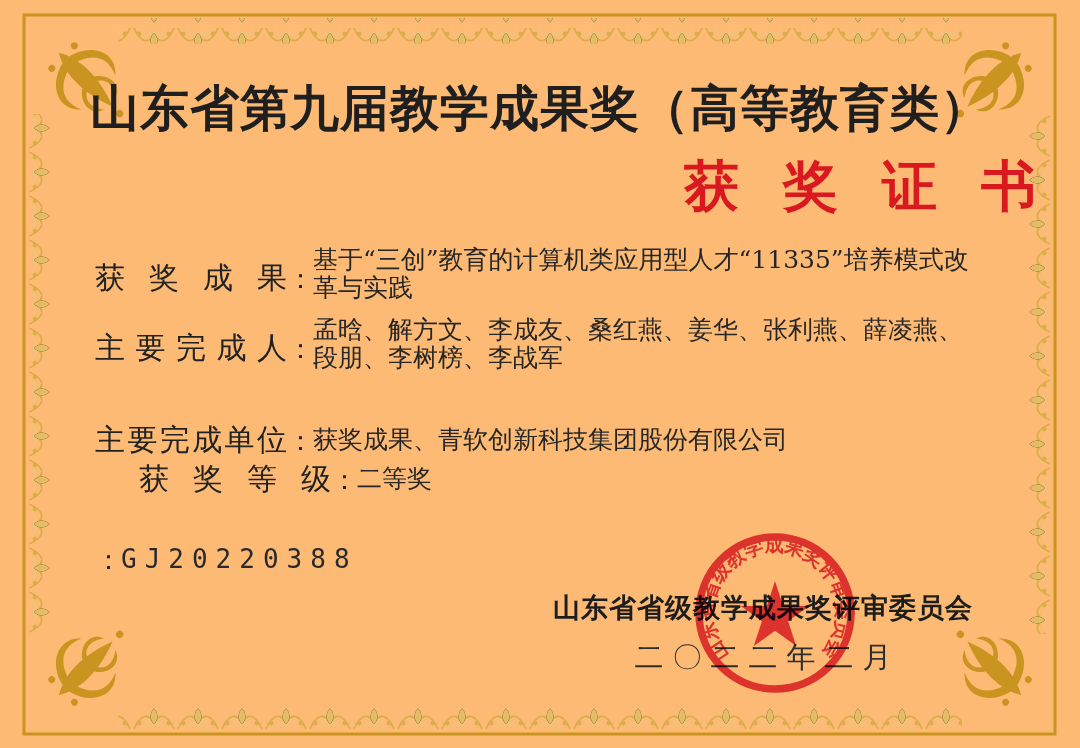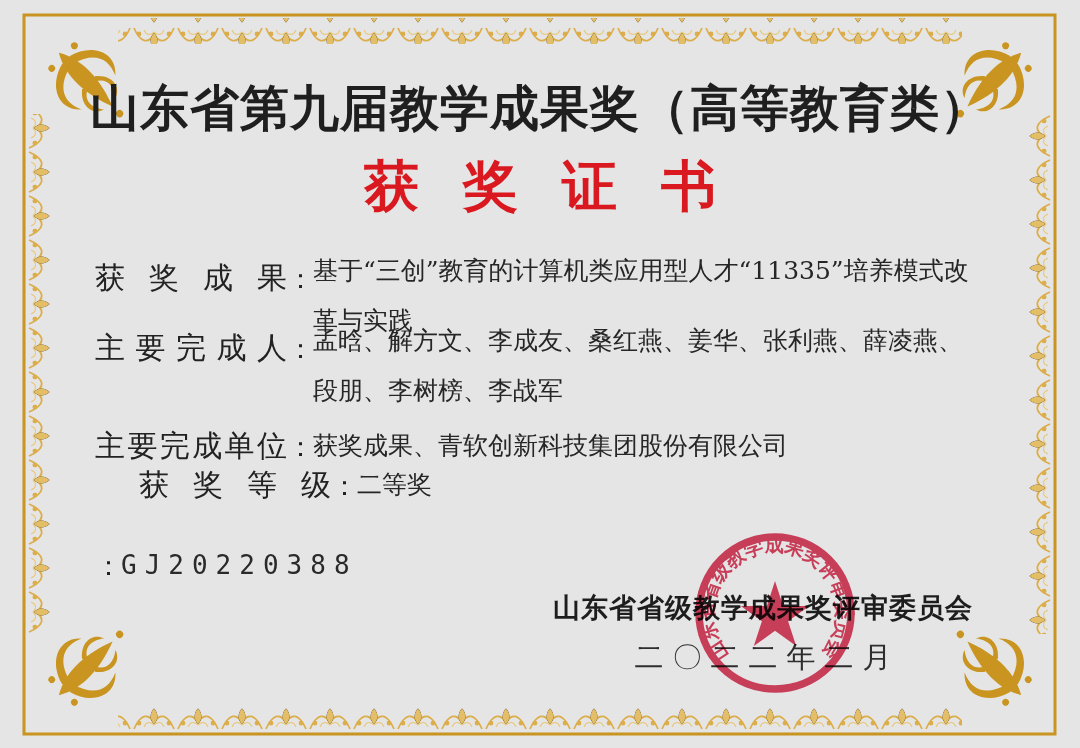--- a/index.html
+++ b/index.html
@@ -1,38 +1,38 @@
 <!DOCTYPE html>
 <html><head>
 <meta charset="utf-8">
 <style>
   html,body{margin:0;padding:0;background:#ffffff;}
   .certificate{
     position:relative;
     width:1080px;height:748px;
-    background:#e5e5e5;
+    background:#fdba74;
     overflow:hidden;
     font-family:"DejaVu Sans",sans-serif;
     text-decoration:underline;
   }
   .frame{position:absolute;left:0;top:0;width:1080px;height:748px;pointer-events:none;}
 
   .title{
     position:absolute;left:0;top:76px;width:1080px;
     text-align:center;
     font-family:"DejaVu Serif",serif;
     font-weight:700;
     font-size:49px;
     color:#1f1f1f;
     letter-spacing:1px;
     margin:0;
   }
   .subtitle{
     position:absolute;left:0;top:150px;width:1080px;
-    text-align:center;
+    text-align:right;
     font-family:"DejaVu Serif",serif;
     font-weight:700;
     font-size:55px;
     color:#d9191f;
     letter-spacing:44px;
     padding-left:44px;
     box-sizing:border-box;
     margin:0;
   }
 
@@ -52,21 +52,21 @@
   .colon{
     width:26px;flex:0 0 26px;
     font-size:27px;color:#222;
     padding-top:2px;
     text-align:center;
   }
   .row.tall .colon{padding-top:15px;}
   .fvalue{
     flex:1;
     font-size:25px;color:#262626;
-    line-height:50px;
+    line-height:28px;
     font-family:"DejaVu Serif",serif;
   }
   .fvalue.code{
     font-family:"DejaVu Sans Mono",monospace;
     font-size:26px;letter-spacing:8px;color:#2a2a2a;
   }
   .row1{top:246px;}
   .row2{top:316px;}
   .row3{top:421px;}
   .row4{top:460px;margin-left:44px;}

